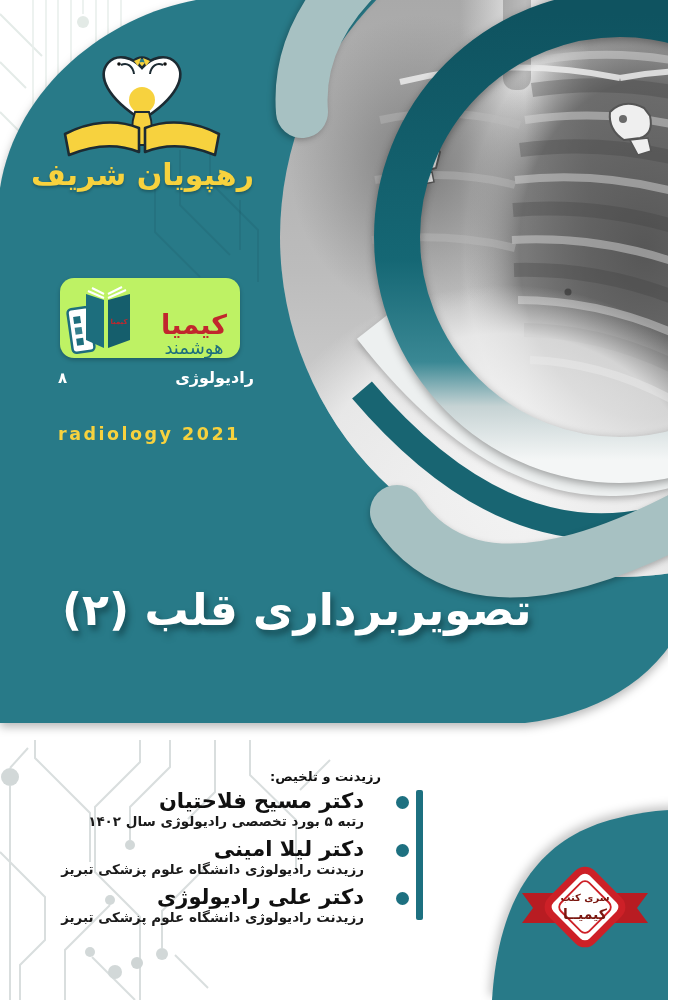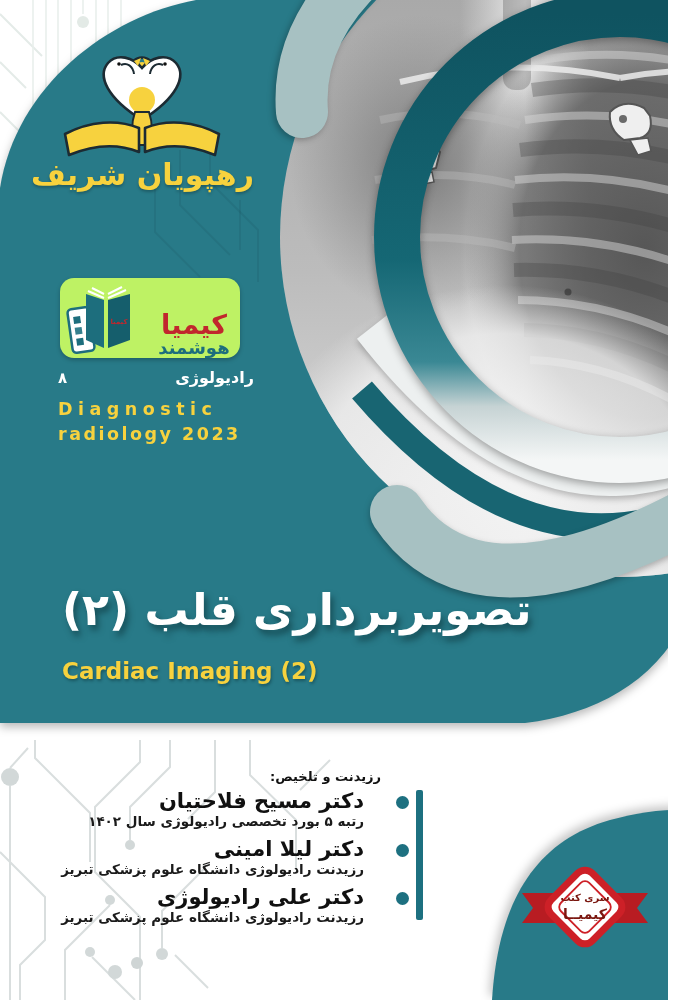--- a/index.html
+++ b/index.html
@@ -14,21 +14,21 @@
   .pub-tagline{left:15px;top:221px;width:265px;text-align:center;color:#ffffff;
                font-size:12.5px;font-weight:700;direction:rtl;}
   .pub-edition{left:15px;top:239px;width:265px;text-align:center;color:#ffffff;
                font-size:17px;font-weight:700;direction:rtl;}
   
   .kimia-box{left:60px;top:278px;width:180px;height:80px;background:#bef264;border-radius:14px;
              display:flex;flex-direction:row;align-items:flex-end;box-shadow:0 2px 4px rgba(0,0,0,.25);}
   .kimia-art{width:78px;height:72px;margin-left:4px;}
   .kimia-text{flex:1;text-align:center;direction:rtl;line-height:1.05;padding-left:6px;}
   .kimia-name{display:block;color:#c1272d;font-size:27px;font-weight:700;}
-  .kimia-sub{display:block;color:#1d6e7d;font-size:18px;font-weight:700;}
+  .kimia-sub{display:block;color:#1d6e7d;font-size:18px;font-weight:400;}
   
   .series-fa{left:58px;top:368px;width:196px;display:flex;flex-direction:row;direction:rtl;
              justify-content:space-between;align-items:center;color:#ffffff;font-weight:700;}
   .series-field{font-size:16px;letter-spacing:6px;text-align:center;}
   .series-vol{font-size:15px;}
   .series-en1{left:58px;top:399px;color:#f7d23e;font-size:17.5px;font-weight:700;letter-spacing:5.5px;}
   .series-en2{left:58px;top:424px;color:#f7d23e;font-size:17.5px;font-weight:700;letter-spacing:2.5px;}
   
   .title-fa{left:62px;top:584px;width:540px;color:#ffffff;font-size:44px;font-weight:700;direction:rtl;
             text-align:left;white-space:nowrap;text-shadow:3px 5px 6px rgba(5,35,40,.5);}
@@ -228,25 +228,23 @@
     <div class="kimia-text">
       <span class="kimia-name">کیمیا</span>
       <span class="kimia-sub">هوشمند</span>
     </div>
   </div>
 
   <div class="abs series-fa">
     <span class="series-field">رادیولوژی</span>
     <span class="series-vol">۸</span>
   </div>
-  <div class="abs series-en1">Diagnostic</div>
-  <div class="abs series-en2">radiology 2023</div>
+  <div class="abs series-en2">radiology 2021</div>
 
   <div class="abs title-fa">تصویربرداری قلب (۲)</div>
-  <div class="abs title-en">Cardiac Imaging (2)</div>
 
   <div class="abs credit-heading">رزیدنت و تلخیص:</div>
   <div class="abs credit-bar"></div>
 
   <div class="abs credit-dot" style="top:796px;"></div>
   <div class="abs credit-name" style="top:789px;">دکتر مسیح فلاحتیان</div>
   <div class="abs credit-role" style="top:813px;">رتبه ۵ بورد تخصصی رادیولوژی سال ۱۴۰۲</div>
 
   <div class="abs credit-dot" style="top:844px;"></div>
   <div class="abs credit-name" style="top:837px;">دکتر لیلا امینی</div>

